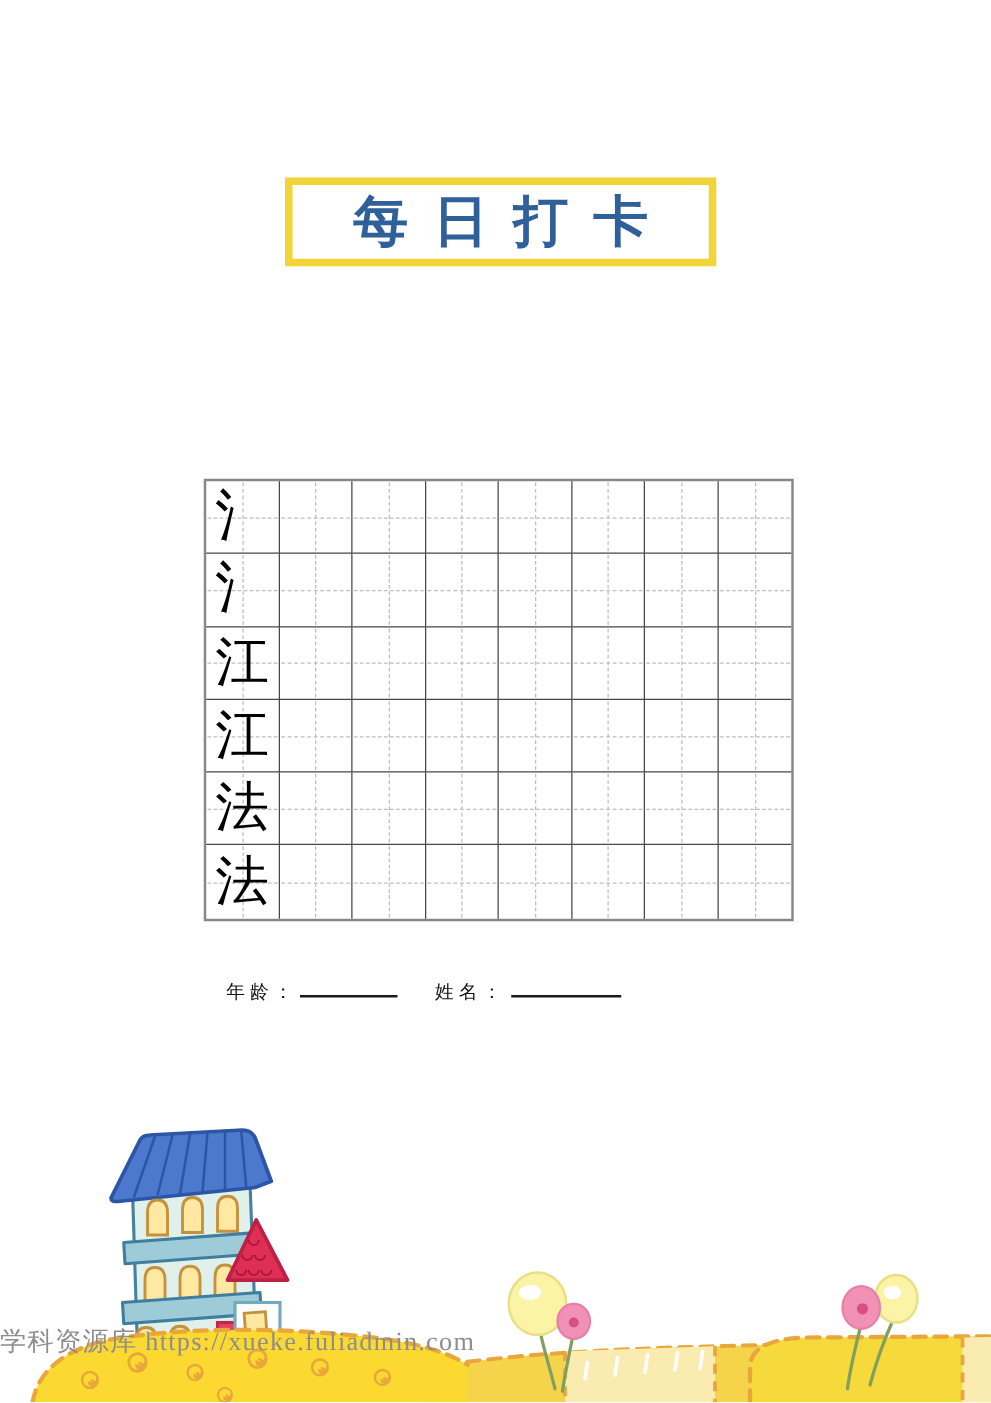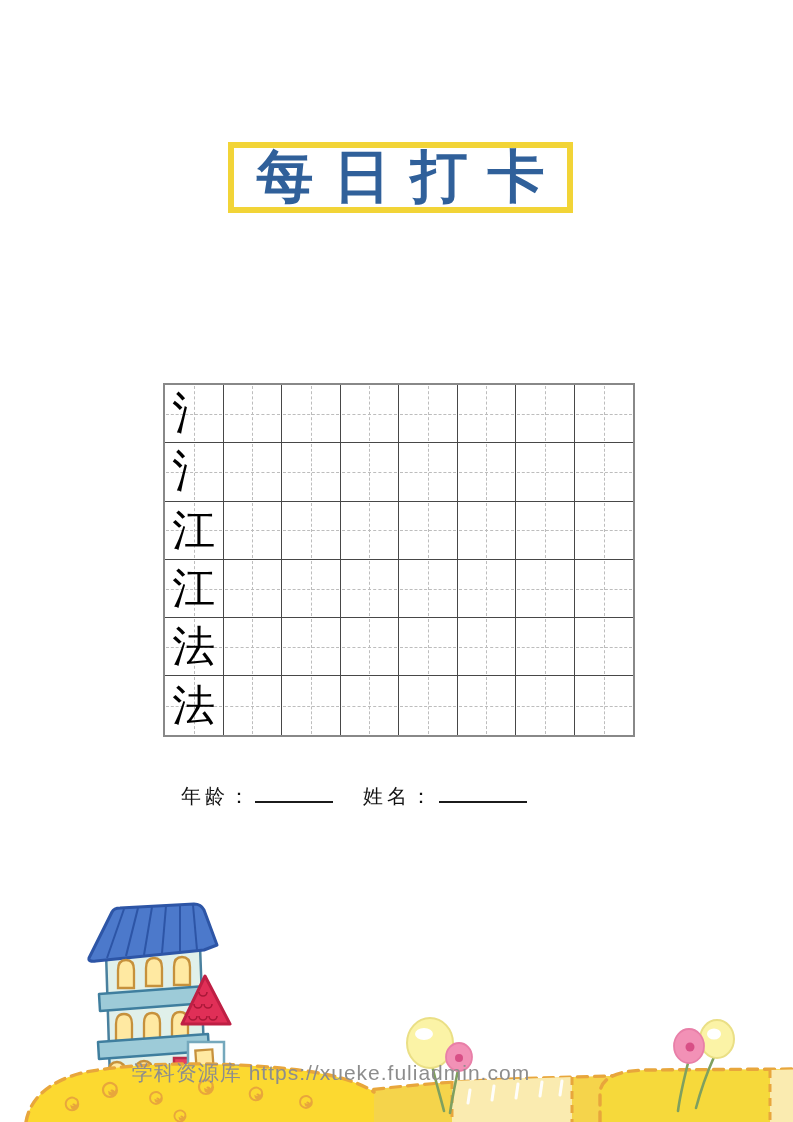--- a/index.html
+++ b/index.html
@@ -14,21 +14,21 @@
     --stem-green:#7FA05F; --watermark-gray:#8D8D8D; --ink:#141414;
   }
   html,body{margin:0;padding:0;background:#ffffff;}
   .page{position:relative;width:793px;height:1122px;background:#fff;overflow:hidden;
         font-family:"Liberation Sans",sans-serif;}
 
   
   .title-banner{position:absolute;left:228px;top:142px;width:345px;height:71px;
     box-sizing:border-box;border:6px solid var(--title-border);background:#fff;
     display:flex;align-items:center;justify-content:center;}
-  .title-banner .title-text{color:var(--title-text);font-weight:900;font-size:57px;
+  .title-banner .title-text{color:var(--title-text);font-weight:900;font-size:44px;
     letter-spacing:20px;margin-right:-20px;font-family:"Liberation Sans",sans-serif;}
 
   
   .instruction{position:absolute;left:181px;top:266px;width:440px;
     font-size:20.5px;line-height:47px;color:var(--ink);letter-spacing:1px;}
   .instruction p{margin:0;}
 
   
   .practice-grid{position:absolute;left:163px;top:383px;
     display:grid;grid-template-columns:repeat(8,58.5px);grid-template-rows:repeat(6,58.3px);
@@ -40,36 +40,36 @@
   .cell:nth-child(n+41){border-bottom:none;}
   .cell::before{content:"";position:absolute;left:1px;right:1px;top:50%;
     border-top:1px dashed var(--grid-guide);}
   .cell::after{content:"";position:absolute;top:1px;bottom:1px;left:50%;
     border-left:1px dashed var(--grid-guide);}
   .hanzi{position:relative;z-index:2;font-family:"Liberation Serif",serif;
     font-size:43px;color:#000;line-height:1;}
 
   
   .form-row{position:absolute;left:181px;font-family:"Liberation Serif",serif;
-    font-size:20px;color:#111;letter-spacing:4px;white-space:nowrap;}
+    font-size:15px;color:#111;letter-spacing:4px;white-space:nowrap;}
   .form-row-1{top:781px;}
   .form-row-2{top:842px;}
   .uline{display:inline-block;border-bottom:2px solid #1b1b1b;height:1em;
     vertical-align:baseline;margin:0 2px;}
   .ul-age{width:78px;} .ul-name{width:88px;margin-left:4px;}
   .ul-day{width:34px;} .ul-year{width:58px;} .ul-month{width:30px;} .ul-date{width:28px;}
   .gap-1{display:inline-block;width:28px;} .gap-2{display:inline-block;width:56px;}
 
   
   .house-svg{position:absolute;left:82px;top:900px;}
   .hills-svg{position:absolute;left:0;top:1050px;}
   .flowers-svg{position:absolute;left:0;top:1015px;}
-  .watermark{position:absolute;left:0;top:1059px;width:662px;text-align:center;
+  .watermark{position:absolute;left:0;top:1059px;width:662px;text-align:left;
     font-size:21px;color:var(--watermark-gray);letter-spacing:1px;z-index:6;
-    font-family:Liberation Sans, sans-serif;}
+    font-family:Liberation Serif, serif;}
   .hills-svg{z-index:3;} .flowers-svg{z-index:5;} .house-svg{z-index:2;}
 </style>
 </head>
 <body>
 
 <div class="page">
 
   <div class="title-banner">
     <span class="title-text">每日打卡</span>
   </div>

